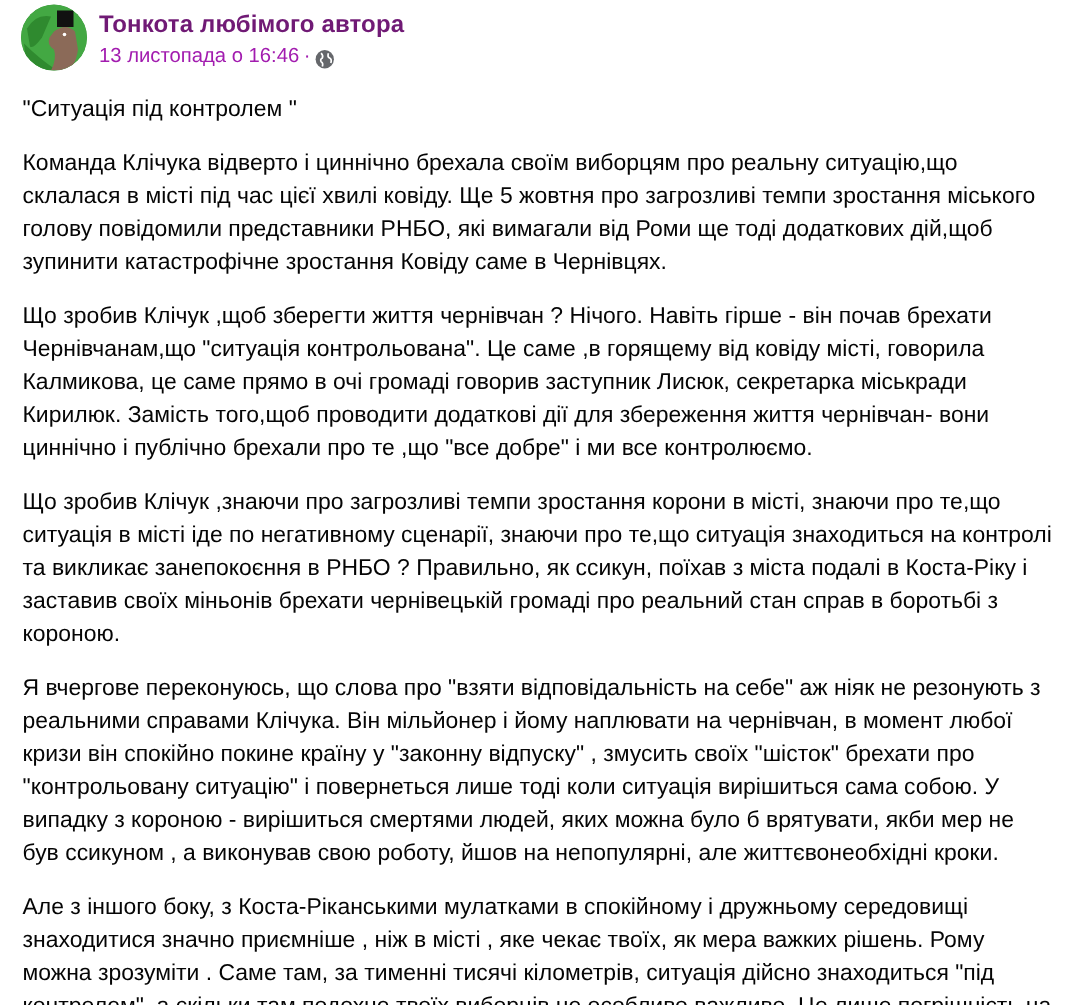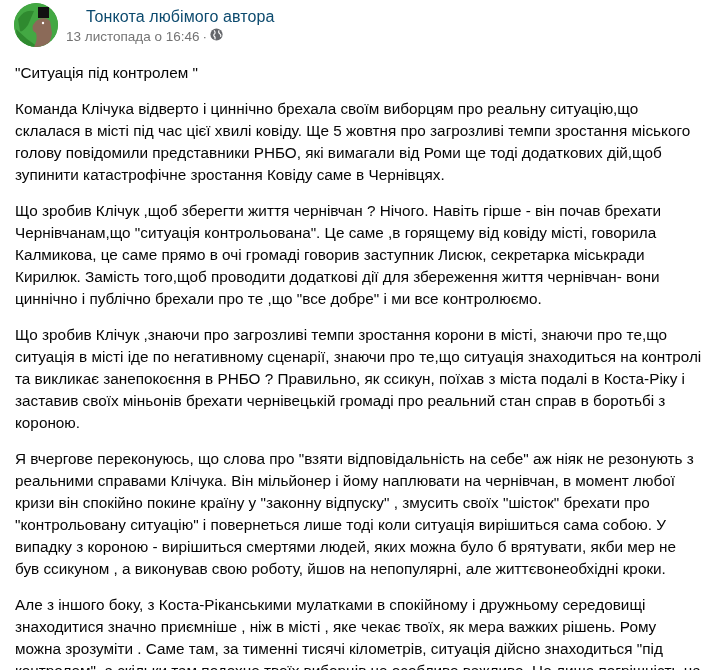--- a/index.html
+++ b/index.html
@@ -10,28 +10,27 @@
   }
   .post { padding: 0 0 0 0; }
   .header { display: flex; align-items: flex-start; height: 54px; }
   .avatar {
     width: 44px; height: 44px; border-radius: 50%;
     margin: 3px 0 0 14px; flex: 0 0 auto; overflow: hidden;
     background: #3a9b3a;
   }
   .meta { margin-left: 8px; }
   .author {
-    font-size: 16px; font-weight: normal; color: #0c4a6e;
+    font-size: 16px; font-weight: bold; color: #701a75;
     margin-top: 7px; line-height: 20px; letter-spacing: 0.1px;
     cursor: pointer;
-    margin-left: 20px;
   }
   .sub {
-    font-size: 13.5px; color: #737373; line-height: 18px; margin-top: 1px;
-    display: flex; align-items: flex-start;
+    font-size: 13.5px; color: #a21caf; line-height: 18px; margin-top: 1px;
+    display: flex; align-items: flex-end;
   }
   .sub .dot { margin: 0 3px; }
   .globe { width: 13px; height: 13px; display: inline-block; }
   .body-text {
     padding: 0 14px 0 15px;
     font-size: 15.3px; line-height: 22px; color: #050505;
   }
   .body-text p { margin: 0 0 14px 0; }
   .body-text p.title { margin-top: 8px; margin-bottom: 14px; }
 </style>

